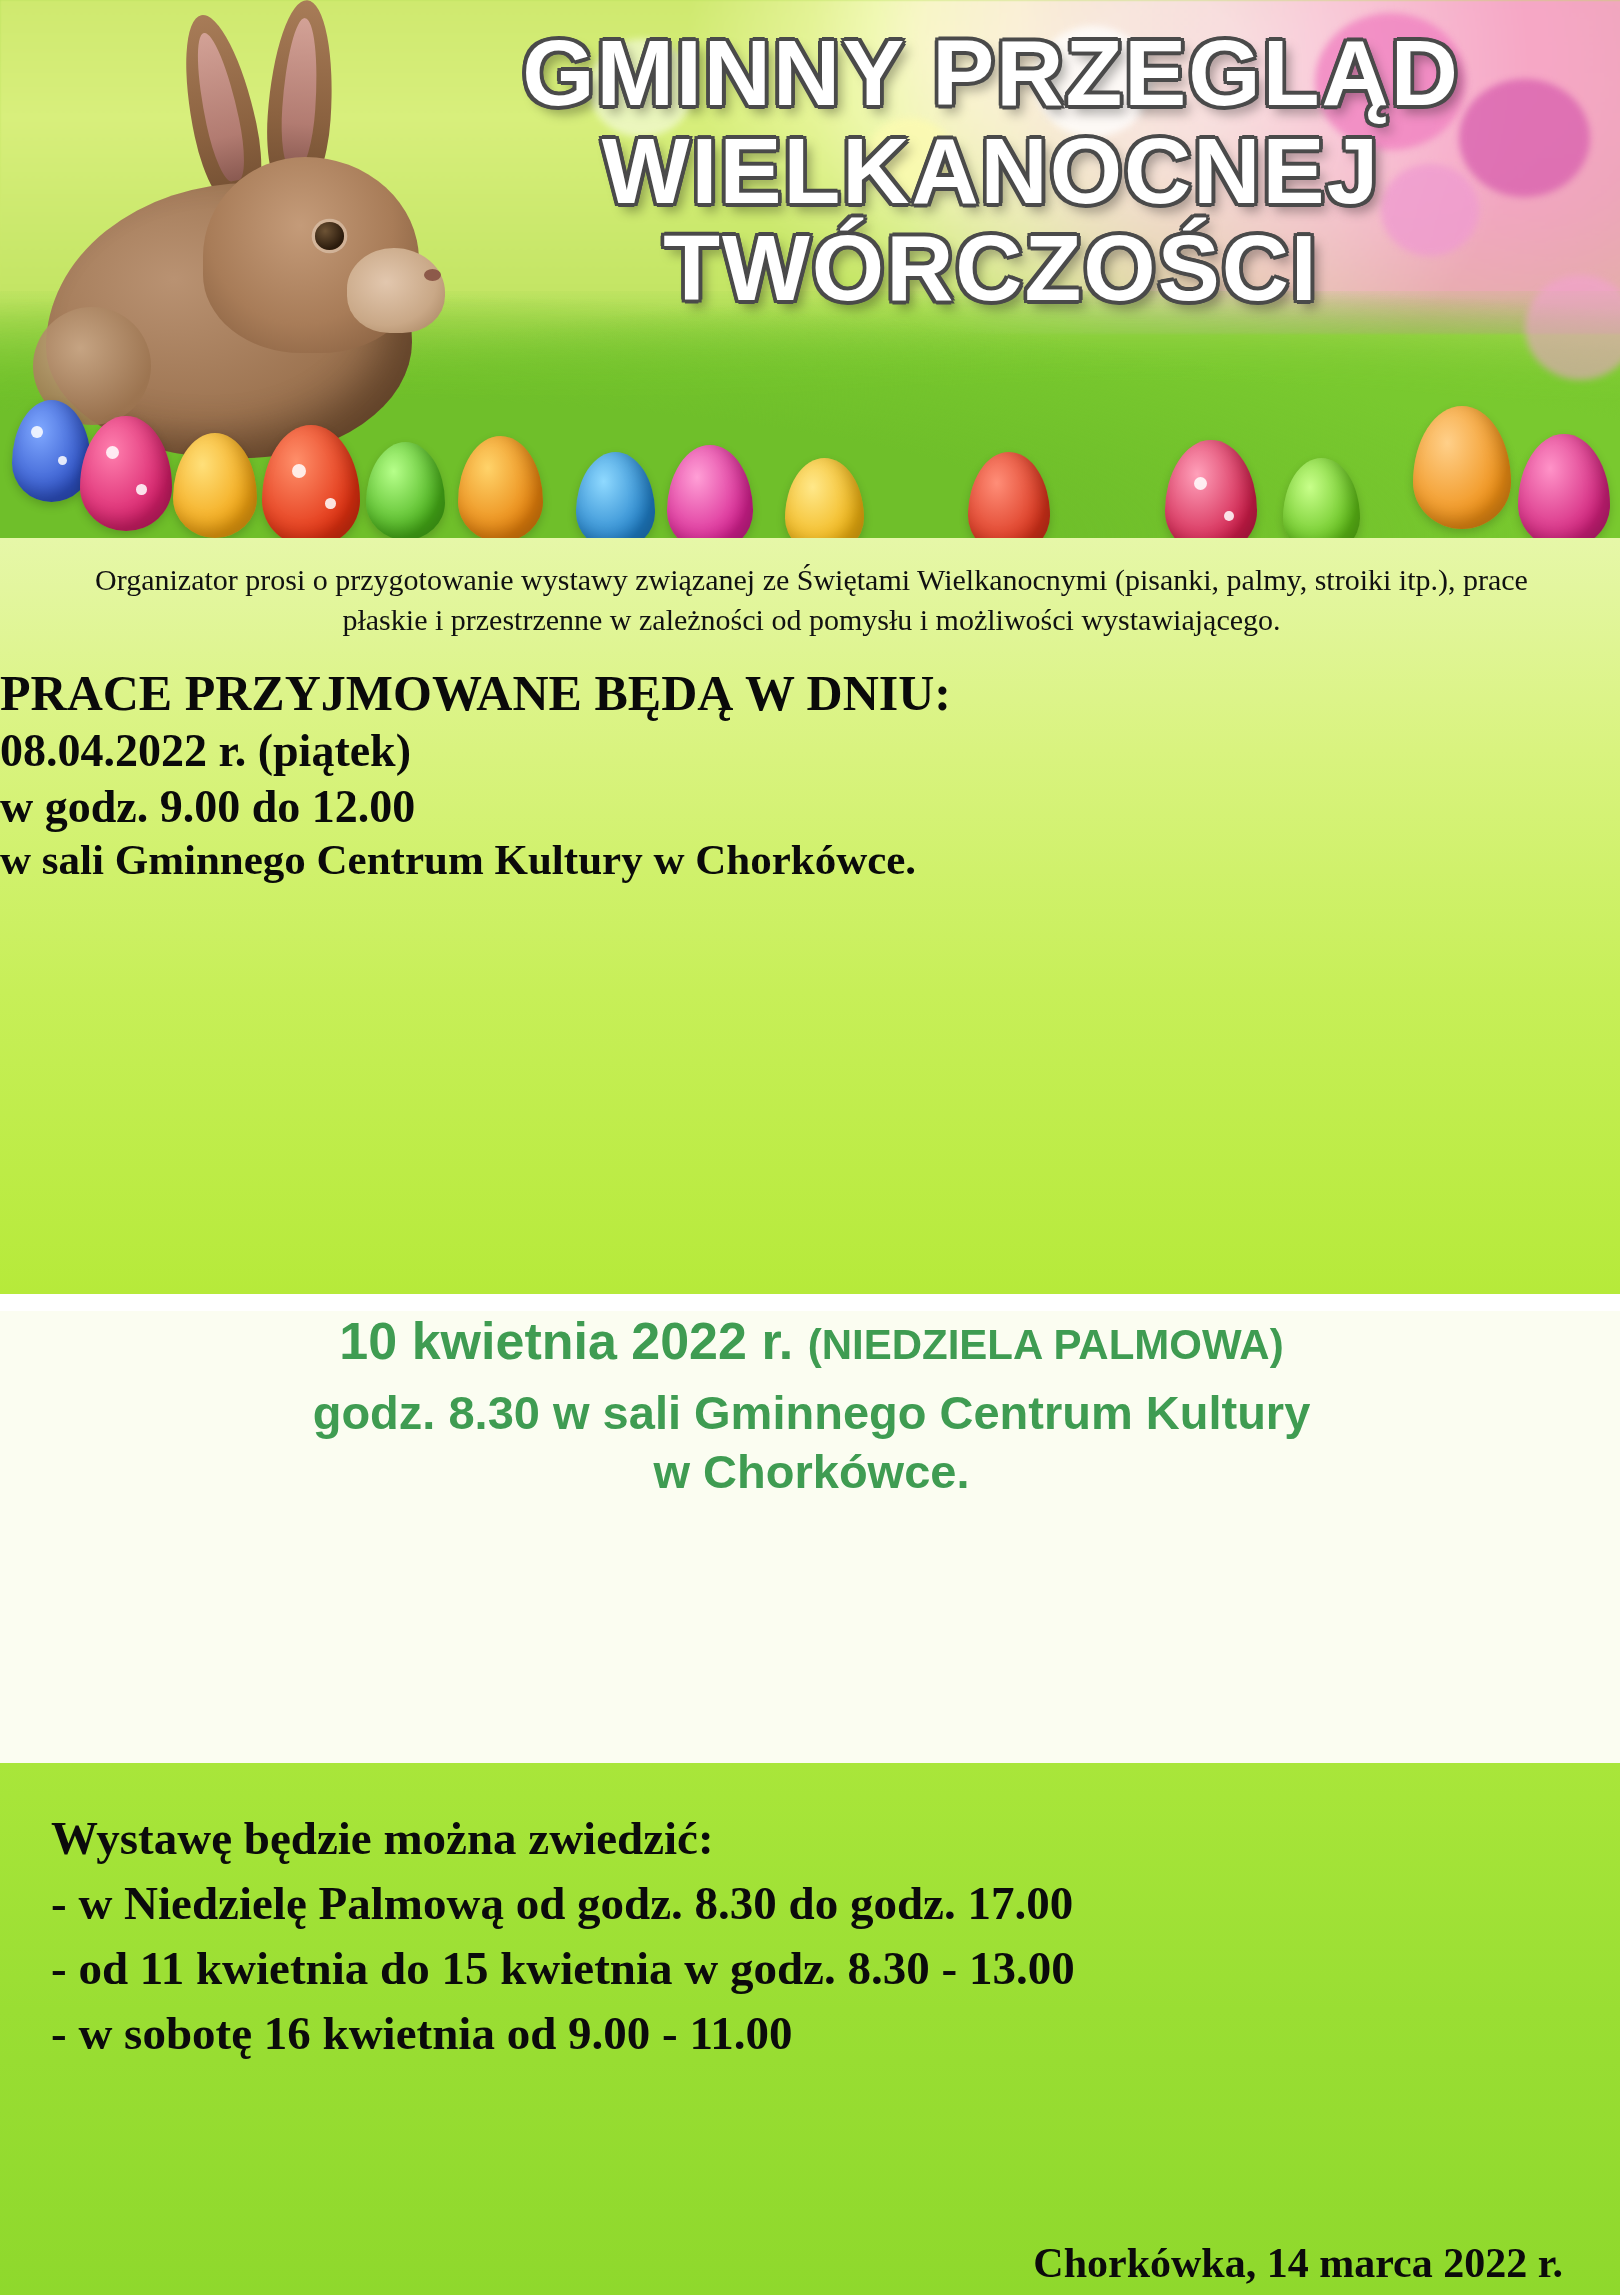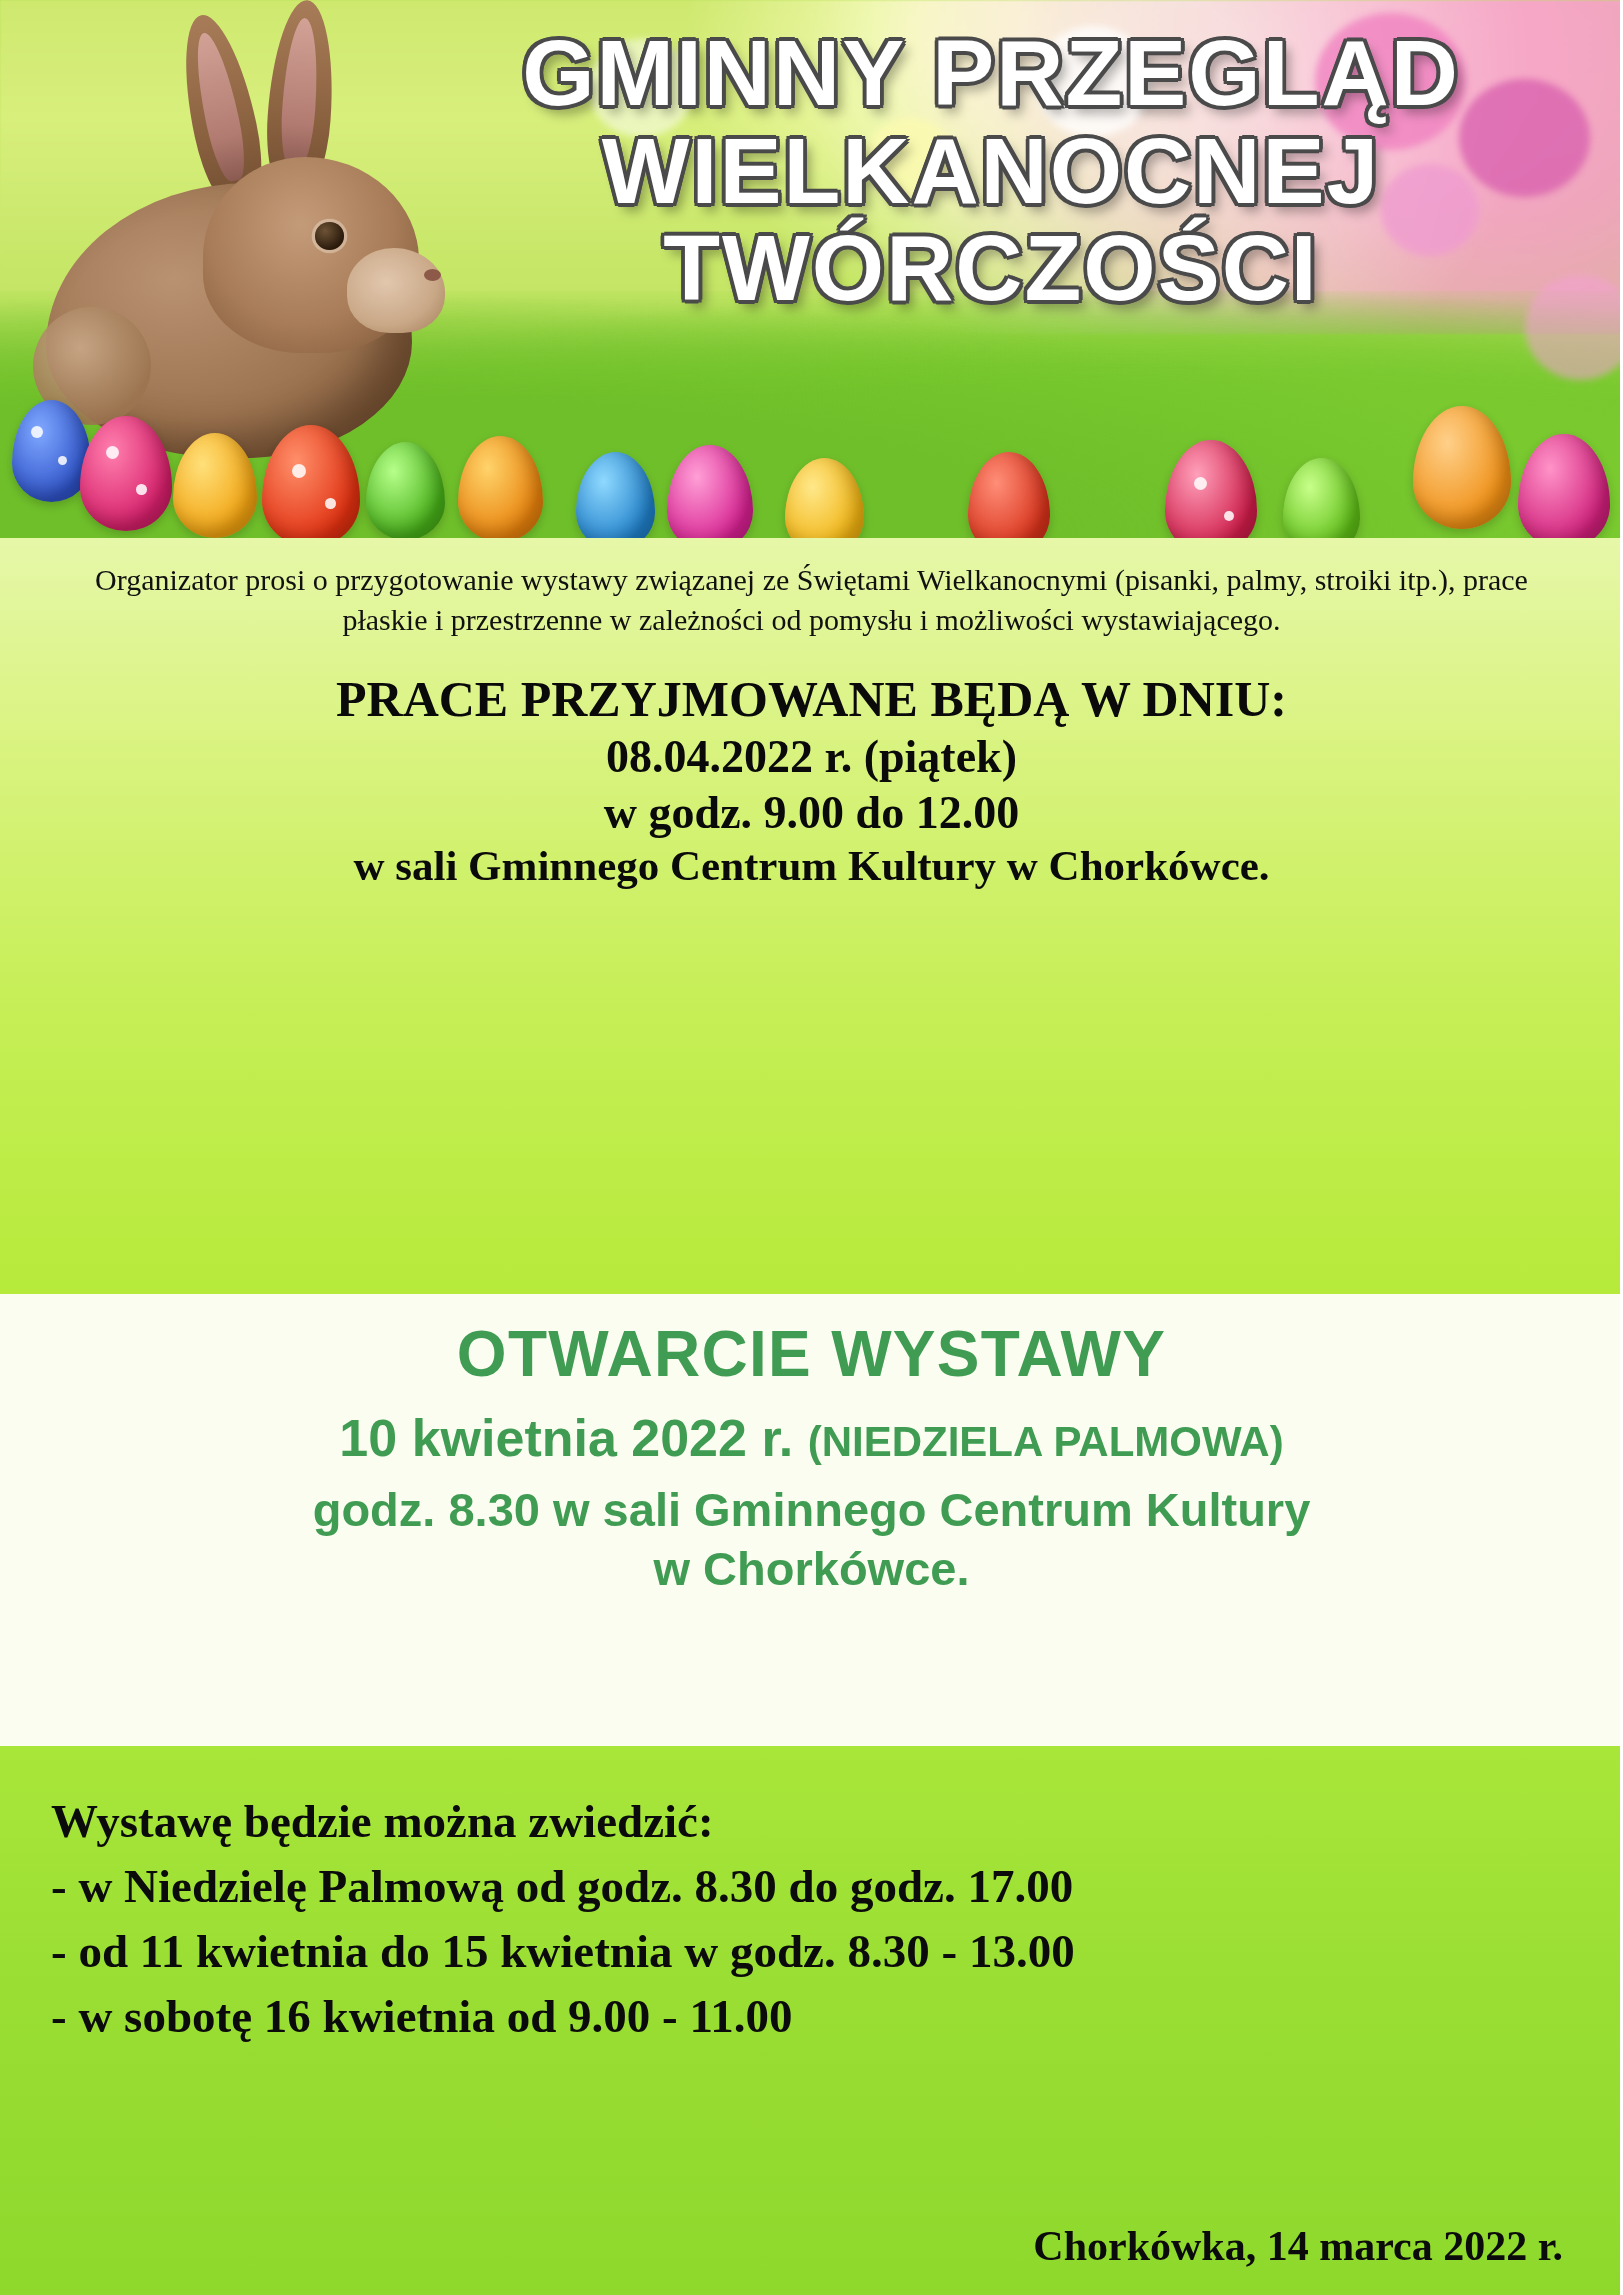--- a/index.html
+++ b/index.html
@@ -183,22 +183,21 @@
     color: #111111;
     text-align: center;
   }
   .organizer .u {
     text-decoration: underline;
   }
   .organizer p { margin: 0; }
   .organizer p + p { margin-top: 3px; }
 
   .accept {
-    margin-top: 30px;
-    text-align: center;
+    margin-top: 24px;
     font-family: "Liberation Serif", serif;
     color: #0a0a0a;
     font-weight: bold;
   }
   .accept .l1 { font-size: 50px; line-height: 1.18; letter-spacing: 0px; }
   .accept .l2 { font-size: 46px; line-height: 1.2; }
   .accept .l3 { font-size: 46px; line-height: 1.2; }
   .accept .l4 { font-size: 43px; line-height: 1.2; }
 
   
@@ -337,21 +336,20 @@
 
     <div class="accept">
       <div class="l1">PRACE PRZYJMOWANE BĘDĄ W DNIU:</div>
       <div class="l2">08.04.2022 r. (piątek)</div>
       <div class="l3">w godz. 9.00 do 12.00</div>
       <div class="l4">w sali Gminnego Centrum Kultury w Chorkówce.</div>
     </div>
   </div>
 
   <div class="section-cream">
-    <div class="o1">OTWARCIE WYSTAWY</div>
     <div class="o2">
       <span>10 kwietnia 2022 r.</span>
       <span class="small">(NIEDZIELA PALMOWA)</span>
     </div>
     <div class="o3">godz. 8.30 w sali Gminnego Centrum Kultury</div>
     <div class="o4">w Chorkówce.</div>
   </div>
 
   <div class="section-green-2">
     <div class="visit">

